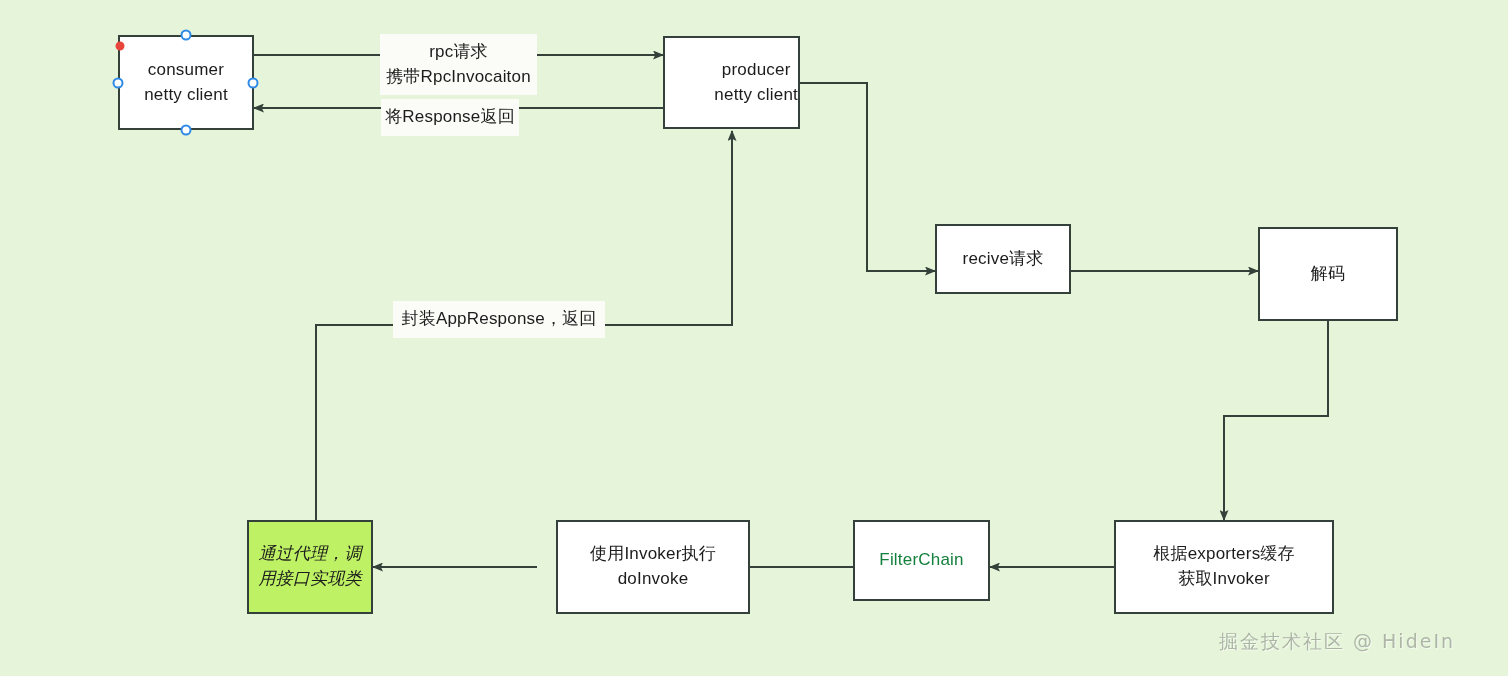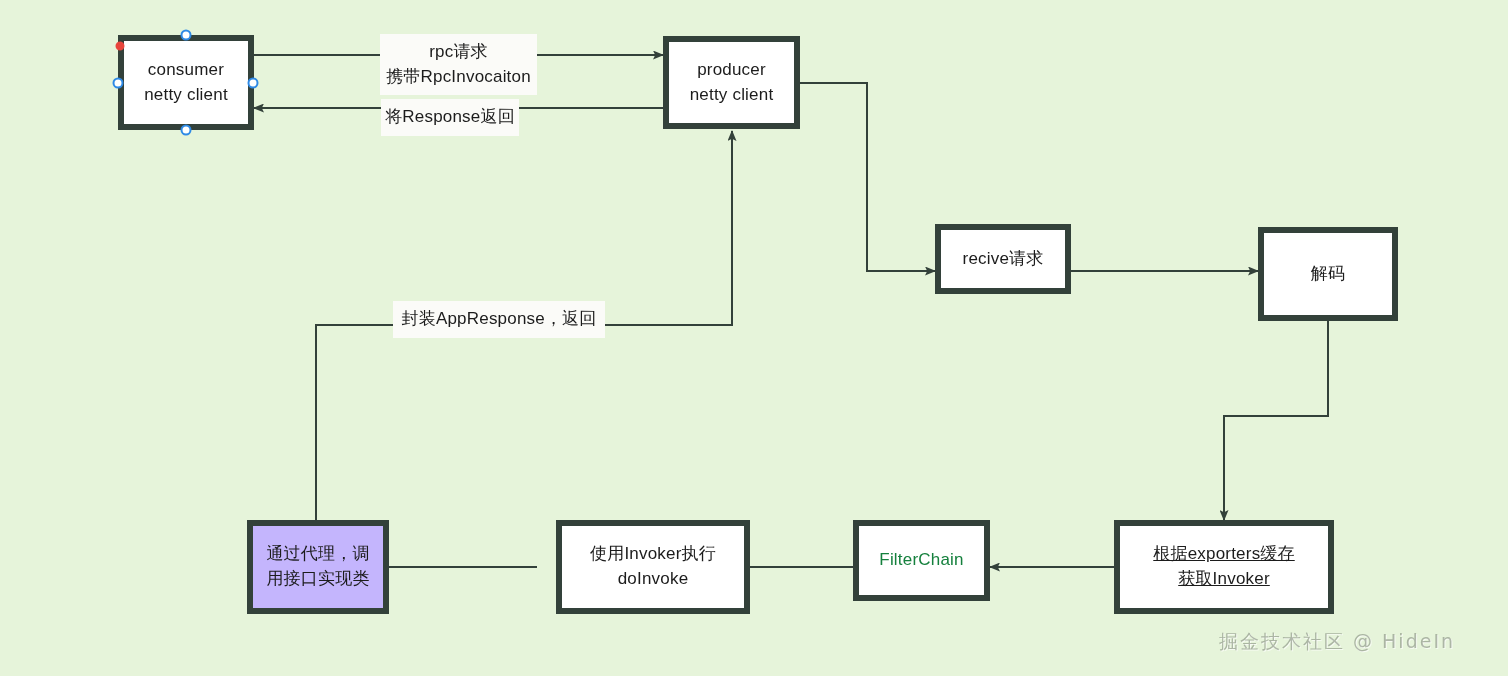--- a/index.html
+++ b/index.html
@@ -21,21 +21,21 @@
     left: 0;
     top: 0;
     width: 1508px;
     height: 676px;
     pointer-events: none;
   }
   .node {
     position: absolute;
     box-sizing: border-box;
     background: #ffffff;
-    border: 6px solid #0ea5e9;
+    border: 2px solid #0ea5e9;
     display: flex;
     align-items: center;
     justify-content: center;
     text-align: center;
     color: #1c1c1c;
     font-size: 17px;
     line-height: 1.45;
     white-space: pre-line;
     letter-spacing: 0.2px;
   }
@@ -100,30 +100,30 @@
         <path d="M1114,567 L990,567" fill="none" stroke="#33413a" stroke-width="2" stroke-linejoin="miter" marker-end="url(#arrowhead)"></path>
         <path d="M853,567 L731,567" fill="none" stroke="#33413a" stroke-width="2" stroke-linejoin="miter" marker-end="url(#arrowhead)"></path>
         <path d="M537,567 L373,567" fill="none" stroke="#33413a" stroke-width="2" stroke-linejoin="miter" marker-end="url(#arrowhead)"></path>
         <path d="M316,520 L316,325 L732,325 L732,131" fill="none" stroke="#33413a" stroke-width="2" stroke-linejoin="miter" marker-end="url(#arrowhead)"></path>
       </g>
   </svg>
 
   <div id="nodes-layer">
       <div class="node selected" style="left: 118px; top: 35px; width: 136px; height: 95px; background: rgb(255, 255, 255); border-color: rgb(51, 65, 58); color: rgb(28, 28, 28);"><span>consumer
 netty client</span></div>
-      <div class="node" style="left: 663px; top: 36px; width: 137px; height: 93px; background: rgb(255, 255, 255); border-color: rgb(51, 65, 58); color: rgb(28, 28, 28);"><span>producer
+      <div class="node" style="left: 663px; top: 36px; width: 137px; height: 93px; background: rgb(255, 255, 255); border-color: rgb(51, 65, 58); color: rgb(28, 28, 28); justify-content: flex-end;"><span>producer
 netty client</span></div>
       <div class="node" style="left: 935px; top: 224px; width: 136px; height: 70px; background: rgb(255, 255, 255); border-color: rgb(51, 65, 58); color: rgb(28, 28, 28);"><span>recive请求</span></div>
       <div class="node" style="left: 1258px; top: 227px; width: 140px; height: 94px; background: rgb(255, 255, 255); border-color: rgb(51, 65, 58); color: rgb(28, 28, 28);"><span>解码</span></div>
-      <div class="node" style="left: 1114px; top: 520px; width: 220px; height: 94px; background: rgb(255, 255, 255); border-color: rgb(51, 65, 58); color: rgb(28, 28, 28); text-decoration: underline;"><span>根据exporters缓存
+      <div class="node" style="left: 1114px; top: 520px; width: 220px; height: 94px; background: rgb(255, 255, 255); border-color: rgb(51, 65, 58); color: rgb(28, 28, 28);"><span>根据exporters缓存
 获取Invoker</span></div>
       <div class="node" style="left: 853px; top: 520px; width: 137px; height: 81px; background: rgb(255, 255, 255); border-color: rgb(51, 65, 58); color: #15803d;"><span>FilterChain</span></div>
       <div class="node" style="left: 556px; top: 520px; width: 194px; height: 94px; background: rgb(255, 255, 255); border-color: rgb(51, 65, 58); color: rgb(28, 28, 28);"><span>使用Invoker执行
 doInvoke</span></div>
-      <div class="node" style="left: 247px; top: 520px; width: 142px; height: 94px; background: #c4b5fd; border-color: rgb(51, 65, 58); color: rgb(28, 28, 28);"><span>通过代理，调
+      <div class="node" style="left: 247px; top: 520px; width: 126px; height: 94px; background: #bef264; border-color: rgb(51, 65, 58); color: rgb(28, 28, 28); font-style: italic;"><span>通过代理，调
 用接口实现类</span></div>
     </div>
   <div id="labels-layer">
       <div class="edge-label" style="left: 380px; top: 34px; width: 157px; min-height: 47px; background: rgb(251, 251, 248); color: rgb(28, 28, 28);">rpc请求
 携带RpcInvocaiton</div>
       <div class="edge-label" style="left: 381px; top: 99px; width: 138px; min-height: 24px; background: rgb(251, 251, 248); color: rgb(28, 28, 28);">将Response返回</div>
       <div class="edge-label" style="left: 393px; top: 301px; width: 212px; min-height: 24px; background: rgb(251, 251, 248); color: rgb(28, 28, 28);">封装AppResponse，返回</div>
     </div>
   <div id="handles-layer">
       <div class="handle anchor" style="left: 120px; top: 46px; background: rgb(232, 69, 60); border-color: rgb(232, 69, 60);"></div>

